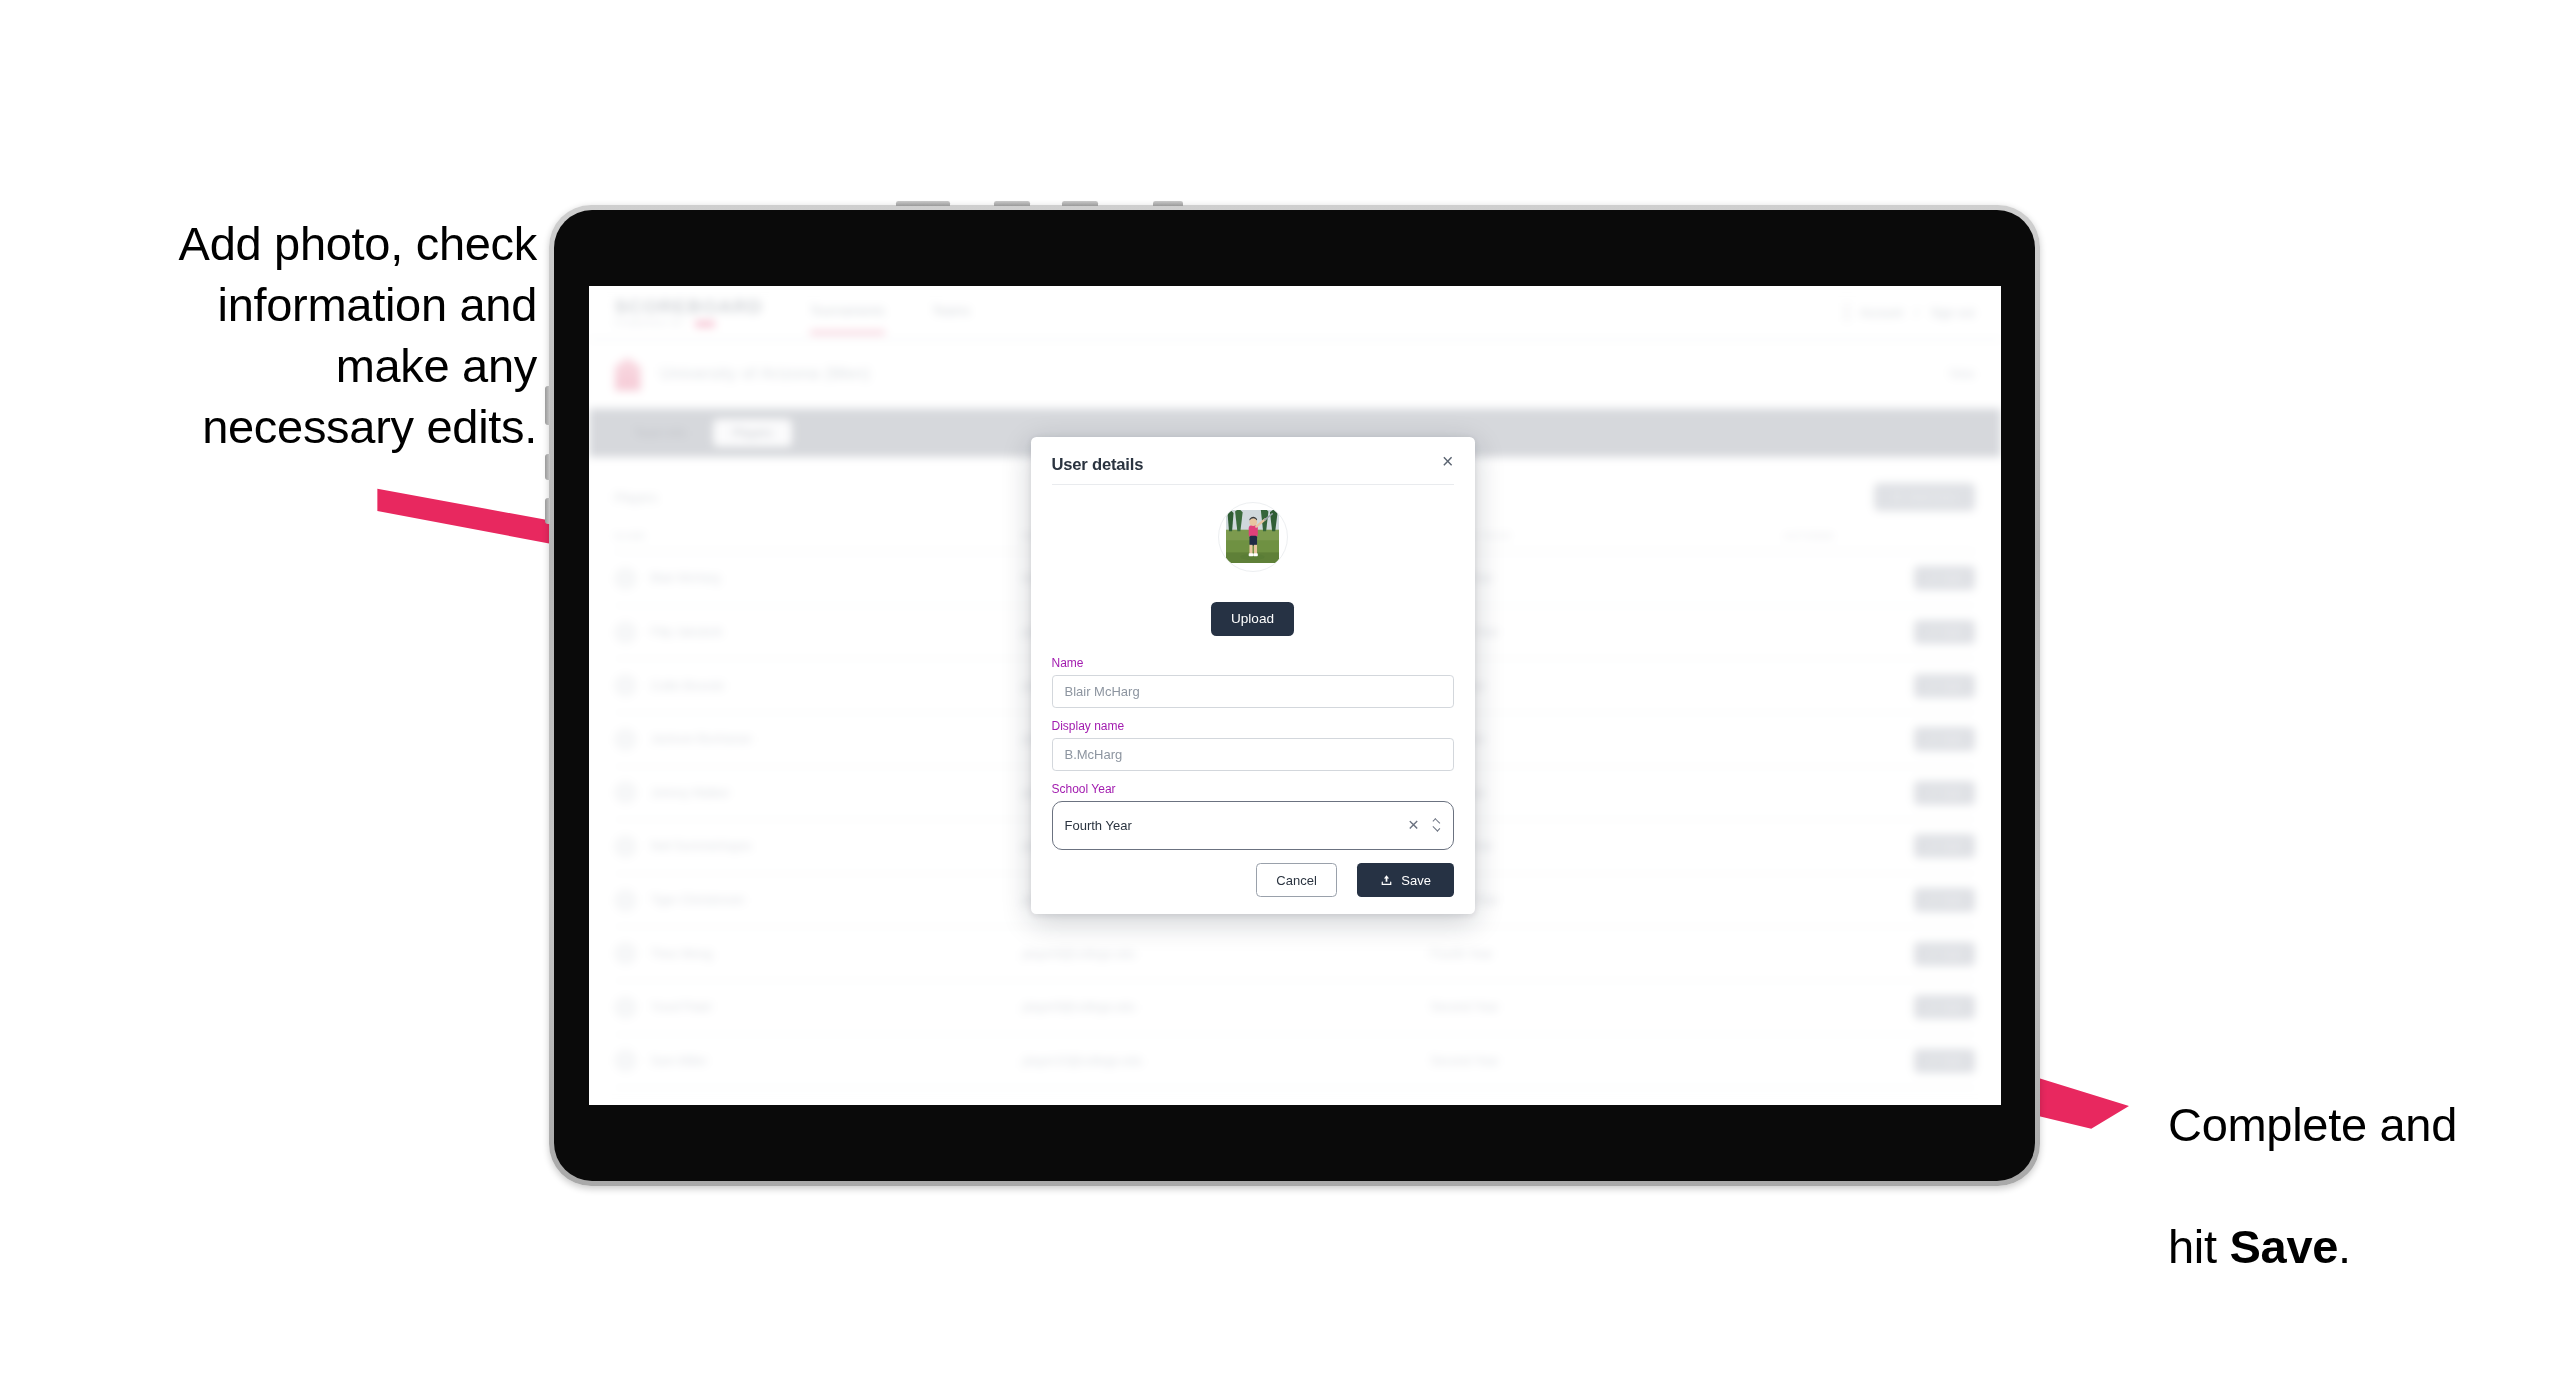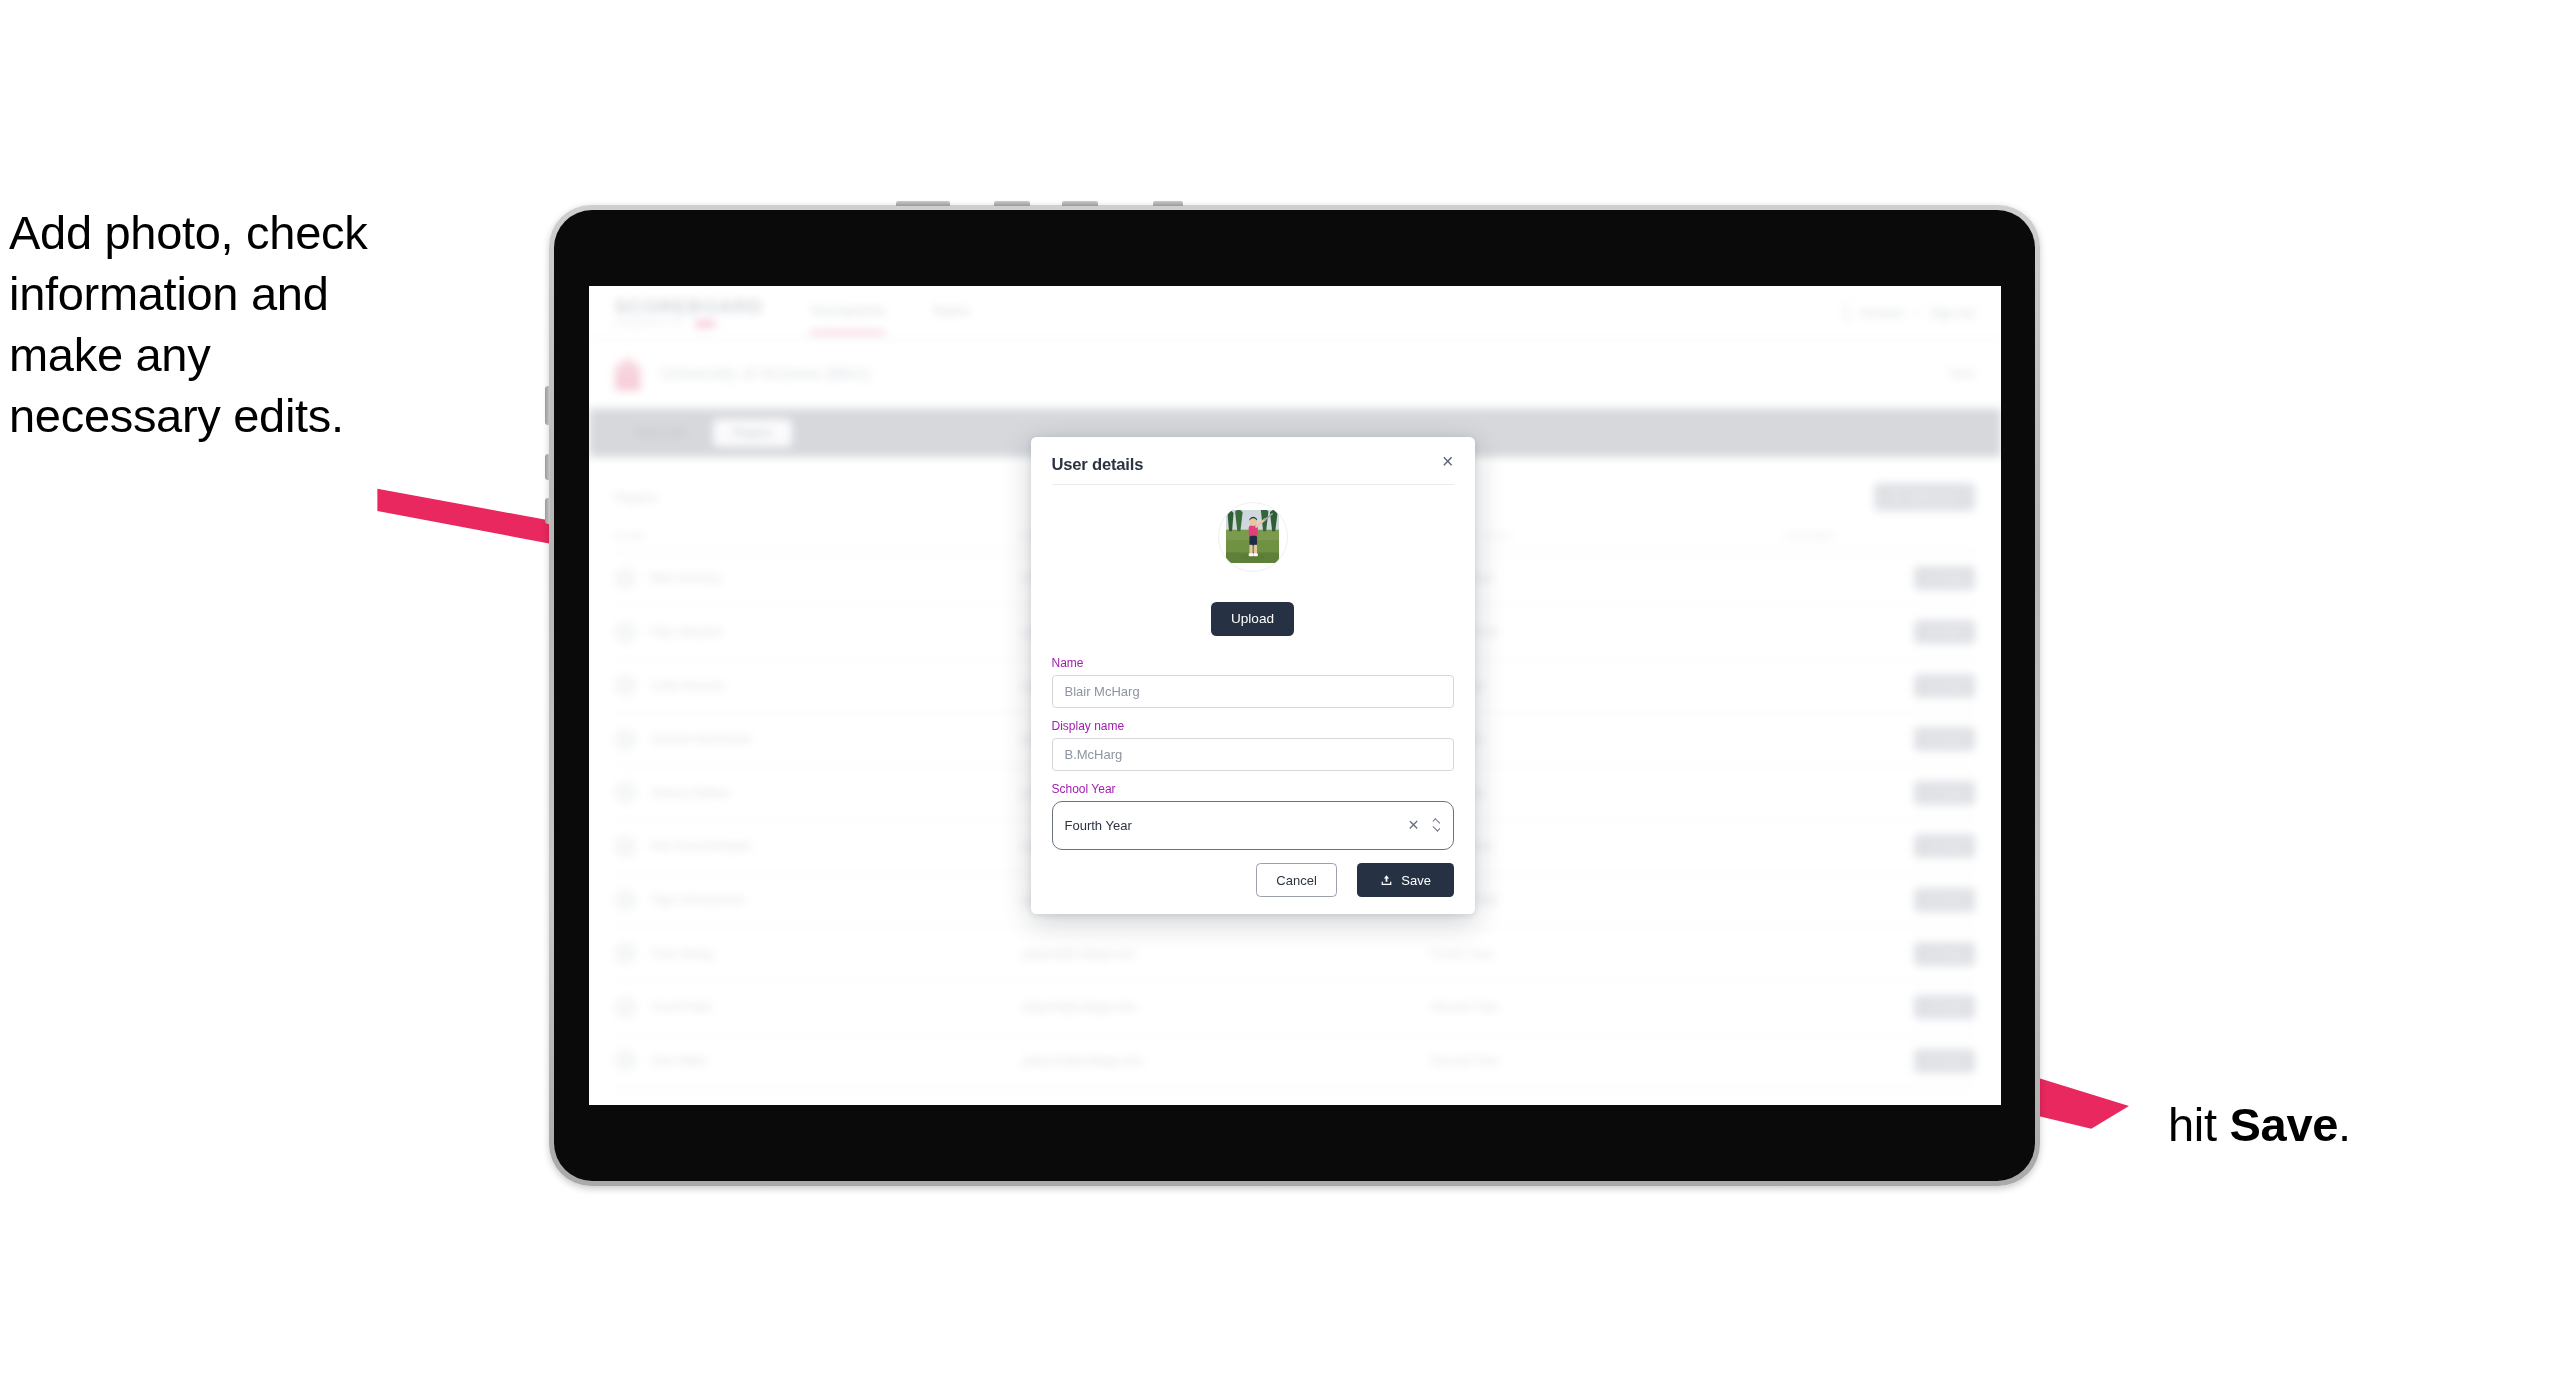--- a/index.html
+++ b/index.html
@@ -22,21 +22,21 @@
   
   .annotation {
     position: absolute;
     color: #000000;
     font-family: "Liberation Sans", sans-serif;
     font-size: 47px;
     line-height: 1.30;
     letter-spacing: -0.3px;
     white-space: pre-line;
   }
-  #anno-left  { left: 9px;  top: 202px; width: 528px; }
+  #anno-left  { left: 9px;  top: 213px; width: 528px; text-align: right; }
   #anno-right { left: 2168px; top: 1033px; width: 393px; }
   .anno-strong { font-weight: bold; }
 
   
   .arrow-svg { position: absolute; overflow: visible; pointer-events: none; }
   #arrow-left-svg  { left: 377px;  top: 513px;  width: 710px; height: 166px; }
   #arrow-right-svg { left: 1495px; top: 872px; width: 634px; height: 234px; }
 
   
   #device {
@@ -434,20 +434,21 @@
   <div id="anno-left" class="annotation">Add photo, check
 information and
 make any
 necessary edits.</div>
 
   <svg id="arrow-left-svg" class="arrow-svg" viewBox="0 0 940 220">
     <polygon points="0,0 835,176 835,142 935,196 835,250 835,216 0,34" fill="#E8285F" transform="translate(0,-32) scale(0.99,0.86)"></polygon>
   </svg>
 
   <div id="anno-right" class="annotation">
+    <div>Complete and</div>
     <div><span>hit </span><span class="anno-strong">Save</span><span>.</span></div>
   </div>
 
   <svg id="arrow-right-svg" class="arrow-svg" viewBox="0 0 840 310">
     <polygon points="840,310 175,105 205,85 60,55 92,200 122,180 790,340" fill="#E8285F"></polygon>
     <polygon points="45,48 215,88 150,188" fill="#E8285F"></polygon>
   </svg>
 
   <div id="device">
     <div class="dev-btn" id="dev-btn-1"></div>

